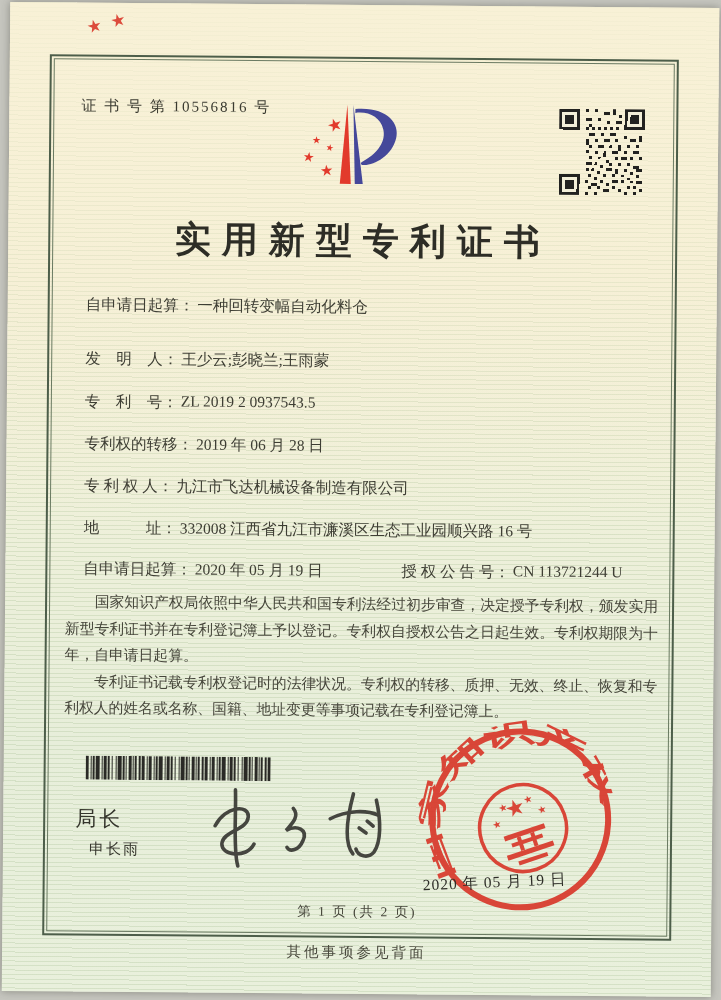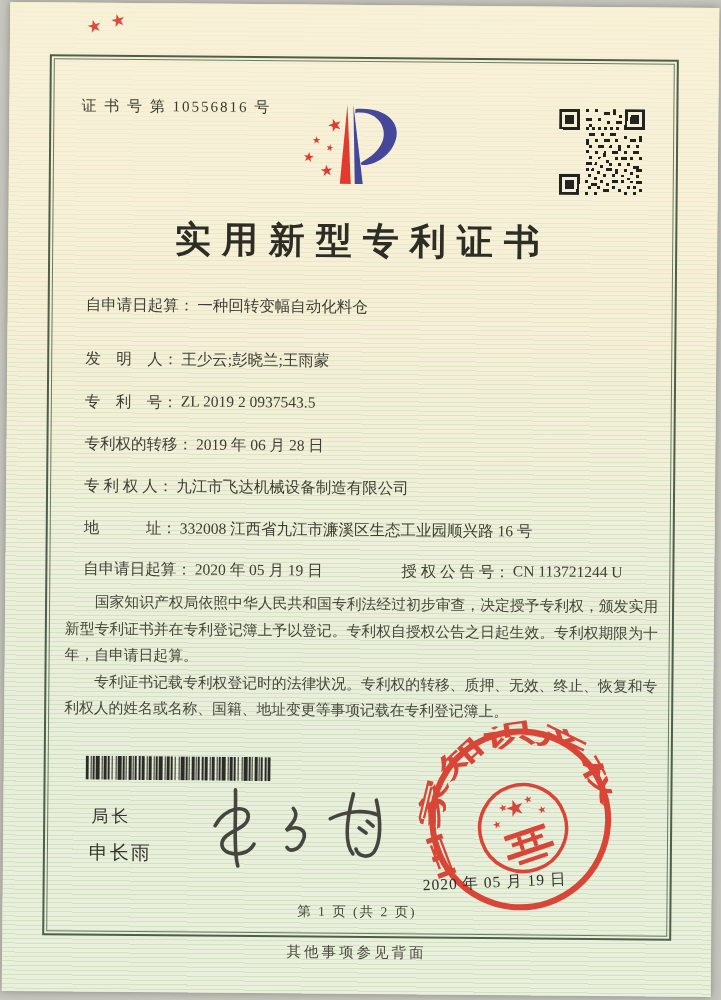--- a/index.html
+++ b/index.html
@@ -53,22 +53,22 @@
     margin:0;text-indent:2em;font-size:14.8px;line-height:26.5px;
     color:#46463b;text-align:justify;
   }
   .barcode{position:absolute;left:40px;top:699px;width:185px;height:24px;}
   .seal{position:absolute;left:379px;top:663px;width:192px;height:192px;
         transform:rotate(-19deg);mix-blend-mode:multiply;opacity:.93;}
   .seal-date{
     position:absolute;left:378px;top:812px;font-size:15.5px;letter-spacing:1px;
     color:#2e2e28;transform:rotate(-3deg);white-space:pre;z-index:3;
   }
-  .officer-title{position:absolute;left:46px;top:748px;font-size:17px;letter-spacing:3px;color:#35352c;}
-  .officer-name{position:absolute;left:44px;top:783px;font-size:19px;letter-spacing:2px;color:#35352c;}
+  .officer-title{position:absolute;left:30px;top:748px;font-size:21px;letter-spacing:3px;color:#35352c;}
+  .officer-name{position:absolute;left:44px;top:783px;font-size:15px;letter-spacing:2px;color:#35352c;}
   .signature{position:absolute;left:152px;top:722px;width:200px;height:95px;}
   .page-footer{position:absolute;left:0;right:0;top:844px;text-align:center;font-size:13.5px;letter-spacing:2px;color:#45453a;}
   .back-note{
     position:absolute;left:0;right:0;top:938px;text-align:center;z-index:2;
     font-size:14.5px;letter-spacing:3px;color:#4a4a3e;
   }
   .artifact{
     position:absolute;left:76px;top:10px;z-index:3;color:#da3a2c;
     font-size:17px;letter-spacing:2px;transform:rotate(-14deg);opacity:.9;
     font-family:"DejaVu Sans",sans-serif;

